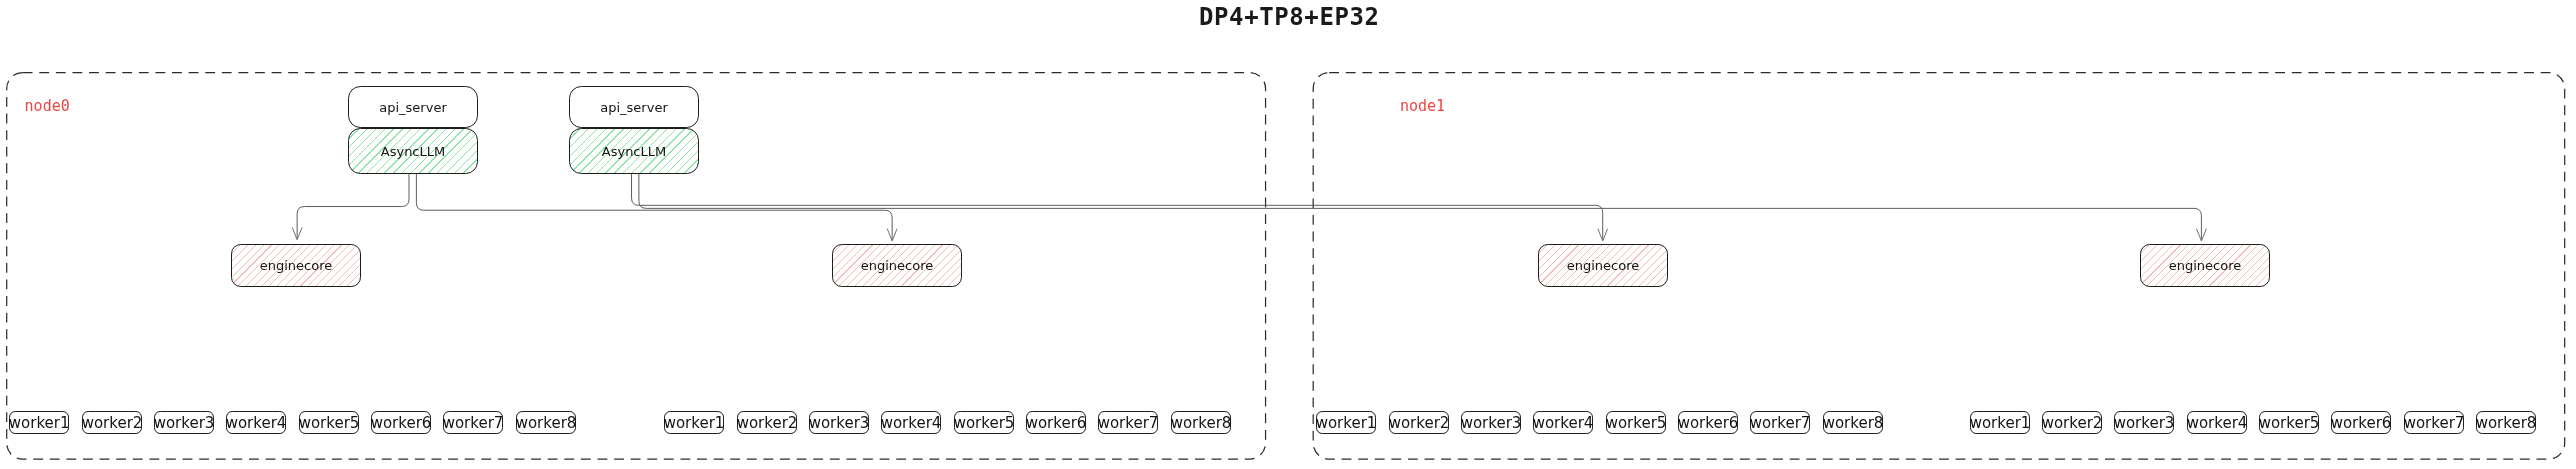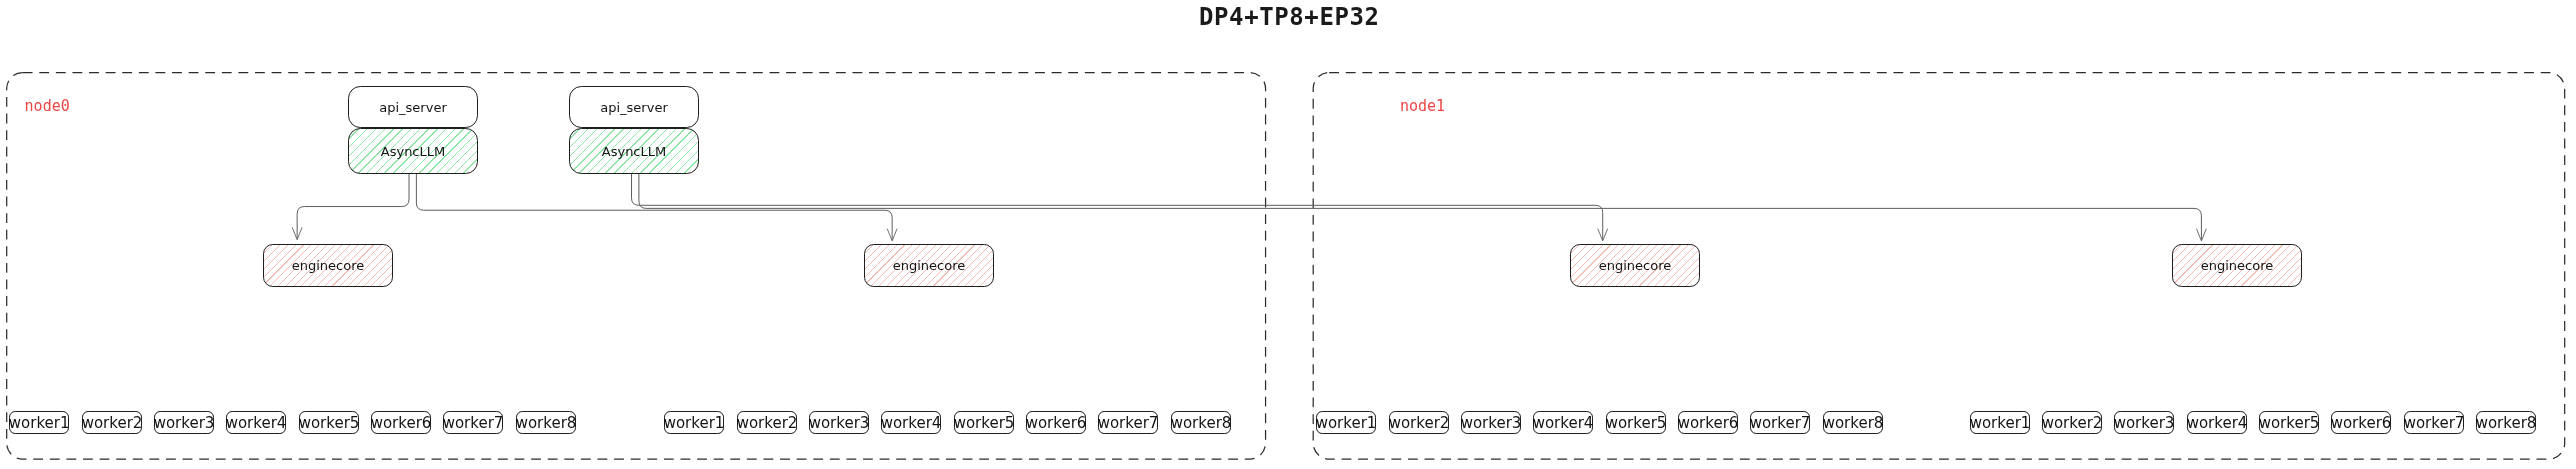--- a/index.html
+++ b/index.html
@@ -43,21 +43,20 @@
     background-image:repeating-linear-gradient(135deg,
       rgba(122,224,150,0.85) 0px, rgba(122,224,150,0.85) 1px,
       transparent 1px, transparent 6.2px);
   }
   .ec{
     border-radius:9.8px;
     background-color:#ffffff;
     background-image:repeating-linear-gradient(135deg,
       rgba(242,166,158,0.75) 0px, rgba(242,166,158,0.75) 0.8px,
       transparent 0.8px, transparent 5.5px);
-    margin-left:32px;
   }
   .worker{
     border-radius:6.2px;
     border-width:1.2px;
     font-size:15px;
   }
 </style>
 </head>
 <body>
 

